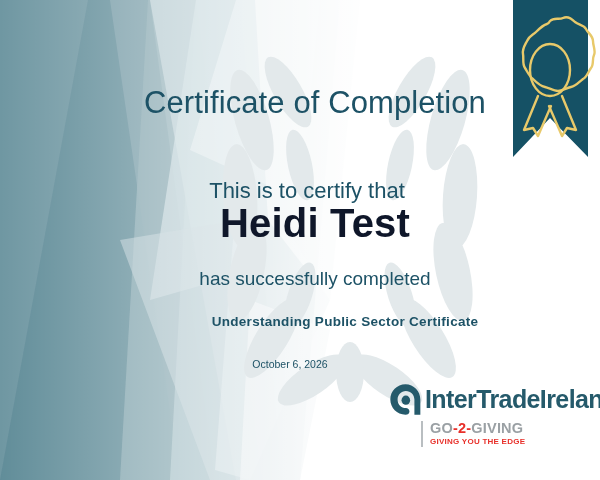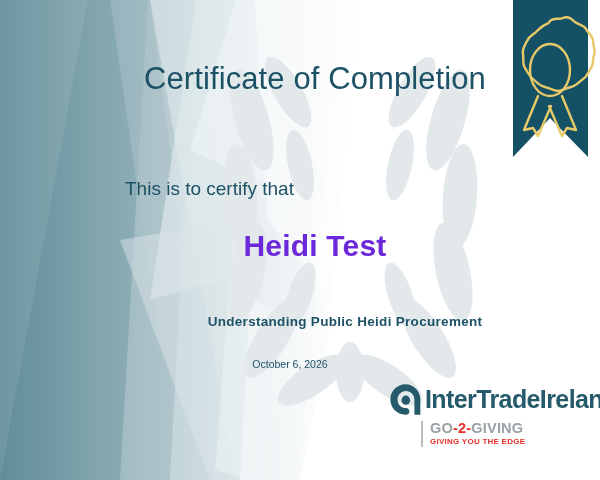--- a/index.html
+++ b/index.html
@@ -39,50 +39,51 @@
   
   #content {
     position: absolute;
     inset: 0;
     z-index: 4;
   }
 
   #certificate-title {
     position: absolute;
     left: 120px;
-    top: 61px;
+    top: 85px;
     width: 390px;
     text-align: center;
     font-size: 31px;
     font-weight: 400;
     letter-spacing: 0.1px;
     color: #1d5266;
     white-space: nowrap;
   }
 
   #certify-line {
     position: absolute;
-    left: 125px;
+    left: 112px;
     top: 178px;
     width: 390px;
-    font-size: 19px;
+    text-align: center;
+    font-size: 22px;
     font-weight: 400;
     color: #1d5266;
   }
 
   #recipient-name {
     position: absolute;
     left: 120px;
-    top: 229px;
-    width: 390px;
-    text-align: center;
-    font-size: 30px;
+    top: 201px;
+    width: 390px;
+    text-align: center;
+    font-size: 40px;
     font-weight: bold;
     letter-spacing: 0.2px;
-    color: #6d28d9;
+    color: #0f172a;
   }
 
   #completion-line {
     position: absolute;
     left: 120px;
     top: 268px;
     width: 390px;
     text-align: center;
     font-size: 19px;
     font-weight: 400;
@@ -233,22 +234,23 @@
   </svg>
 
   <div id="content">
 
     <div id="certificate-title">Certificate of Completion</div>
 
     <div id="certify-line">This is to certify that</div>
 
     <div id="recipient-name">Heidi Test</div>
 
-
-    <div id="course-name">Understanding Public Heidi Procurement</div>
+    <div id="completion-line">has successfully completed</div>
+
+    <div id="course-name">Understanding Public Sector Certificate</div>
 
     <div id="issue-date">October 6, 2026</div>
   </div>
 
   <div id="logo-block">
     <div id="logo-primary">
       <svg id="logo-mark" width="33" height="33" viewBox="0 0 100 100">
         <path d="M50 4 C24 4 4 25 4 50 C4 75 24 96 50 96 C57 96 62 92 62 86
                  C62 80 57 76 51 76 C37 76 26 65 26 50 C26 35 37 24 51 24
                  C66 24 77 36 77 50 L77 96 L95 96 L95 50 C95 25 75 4 50 4 Z" fill="#255a6b"></path>

